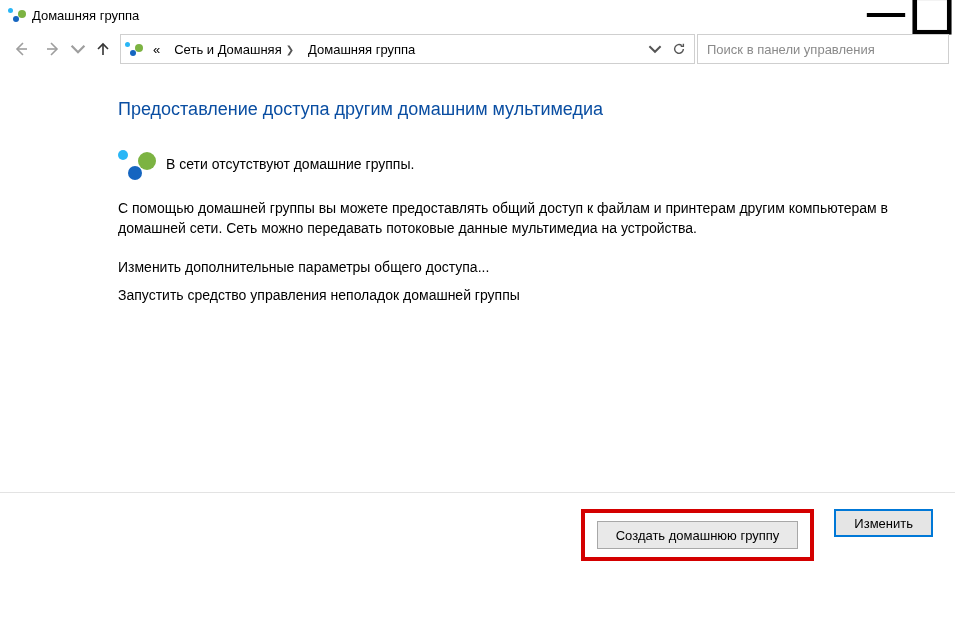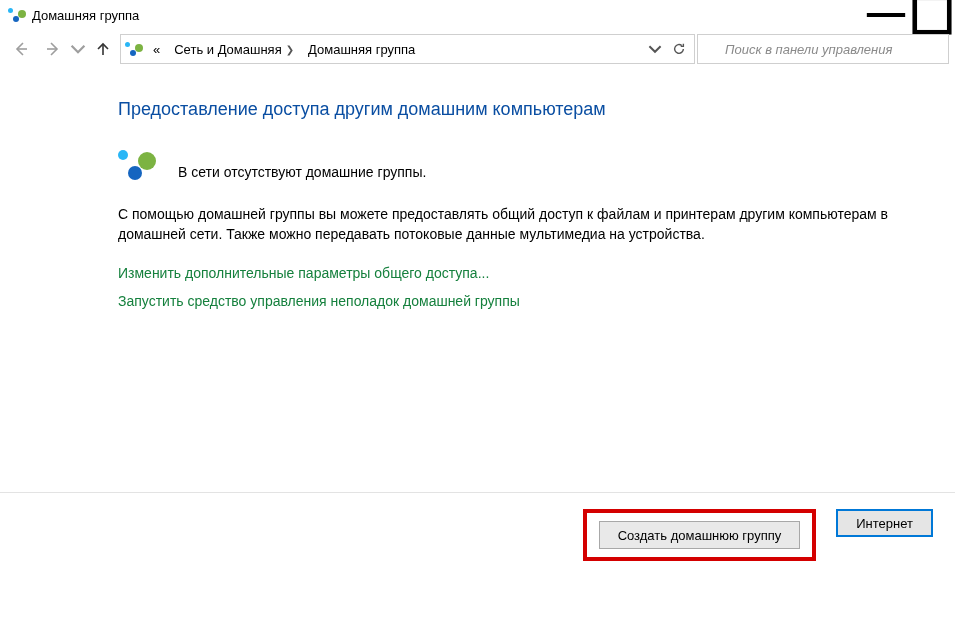--- a/index.html
+++ b/index.html
@@ -85,55 +85,54 @@
     display:flex; align-items:center; gap:10px;
     padding-right: 4px;
     color: #555;
   }
   .addressbar .tail svg { width: 14px; height: 14px; }
 
   .searchbox {
     width: 252px; height: 30px;
     border: 1px solid #cfcfcf;
     display: flex; align-items: center;
-    padding: 0 25px;
+    padding: 0 7px;
     color: #777;
     background: #fff;
-    font-style: italic;
   }
   .searchbox input {
     border: 0; outline: 0; width: 100%;
     font: inherit; color: #333;
     background: transparent;
   }
   .searchbox input::placeholder { color: #8a8a8a; }
 
   
   .content {
     padding: 28px 20px 0 118px;
   }
   .heading {
     color: #0a4ea2;
     font-size: 18px;
     font-weight: 400;
     margin: 0 0 28px 0;
   }
   .statusrow {
-    display: flex; align-items: flex-end; gap: 22px;
-    margin-bottom: 24px;
+    display: flex; align-items: center; gap: 10px;
+    margin-bottom: 18px;
   }
   .statusrow .txt { font-size: 14px; }
   .para {
     font-size: 14px;
     line-height: 1.45;
     margin: 0 0 20px 0;
     max-width: 820px;
   }
   .link {
-    color: #15803d;
+    color: #000000;
     font-size: 14px;
     display: block;
     margin-bottom: 12px;
     cursor: pointer;
   }
 
   
   .footer {
     position: absolute;
     top: 492px;
@@ -237,35 +236,35 @@
         </svg>
     </span>
   </div>
 
   <div class="searchbox">
     <input type="text" placeholder="Поиск в панели управления" style="">
   </div>
 </div>
 
 <div class="content">
-  <h1 class="heading">Предоставление доступа другим домашним компьютерам</h1>
+  <h1 class="heading">Предоставление доступа другим домашним мультимедиа</h1>
 
   <div class="statusrow">
     <span class="hg-icon large">
       <span class="dot b2"></span>
         <span class="dot g"></span>
         <span class="dot b1"></span>
     </span>
     <span class="txt">В сети отсутствуют домашние группы.</span>
   </div>
 
-  <p class="para">С помощью домашней группы вы можете предоставлять общий доступ к файлам и принтерам другим компьютерам в домашней сети. Также можно передавать потоковые данные мультимедиа на устройства.</p>
+  <p class="para">С помощью домашней группы вы можете предоставлять общий доступ к файлам и принтерам другим компьютерам в домашней сети. Сеть можно передавать потоковые данные мультимедиа на устройства.</p>
 
   <a class="link">Изменить дополнительные параметры общего доступа...</a>
   <a class="link">Запустить средство управления неполадок домашней группы</a>
 </div>
 
 <div class="footer">
   <span class="highlight-frame">
     <button class="btn">Создать домашнюю группу</button>
   </span>
-  <button class="btn default">Интернет</button>
+  <button class="btn default">Изменить</button>
 </div>
 
 </body></html>

